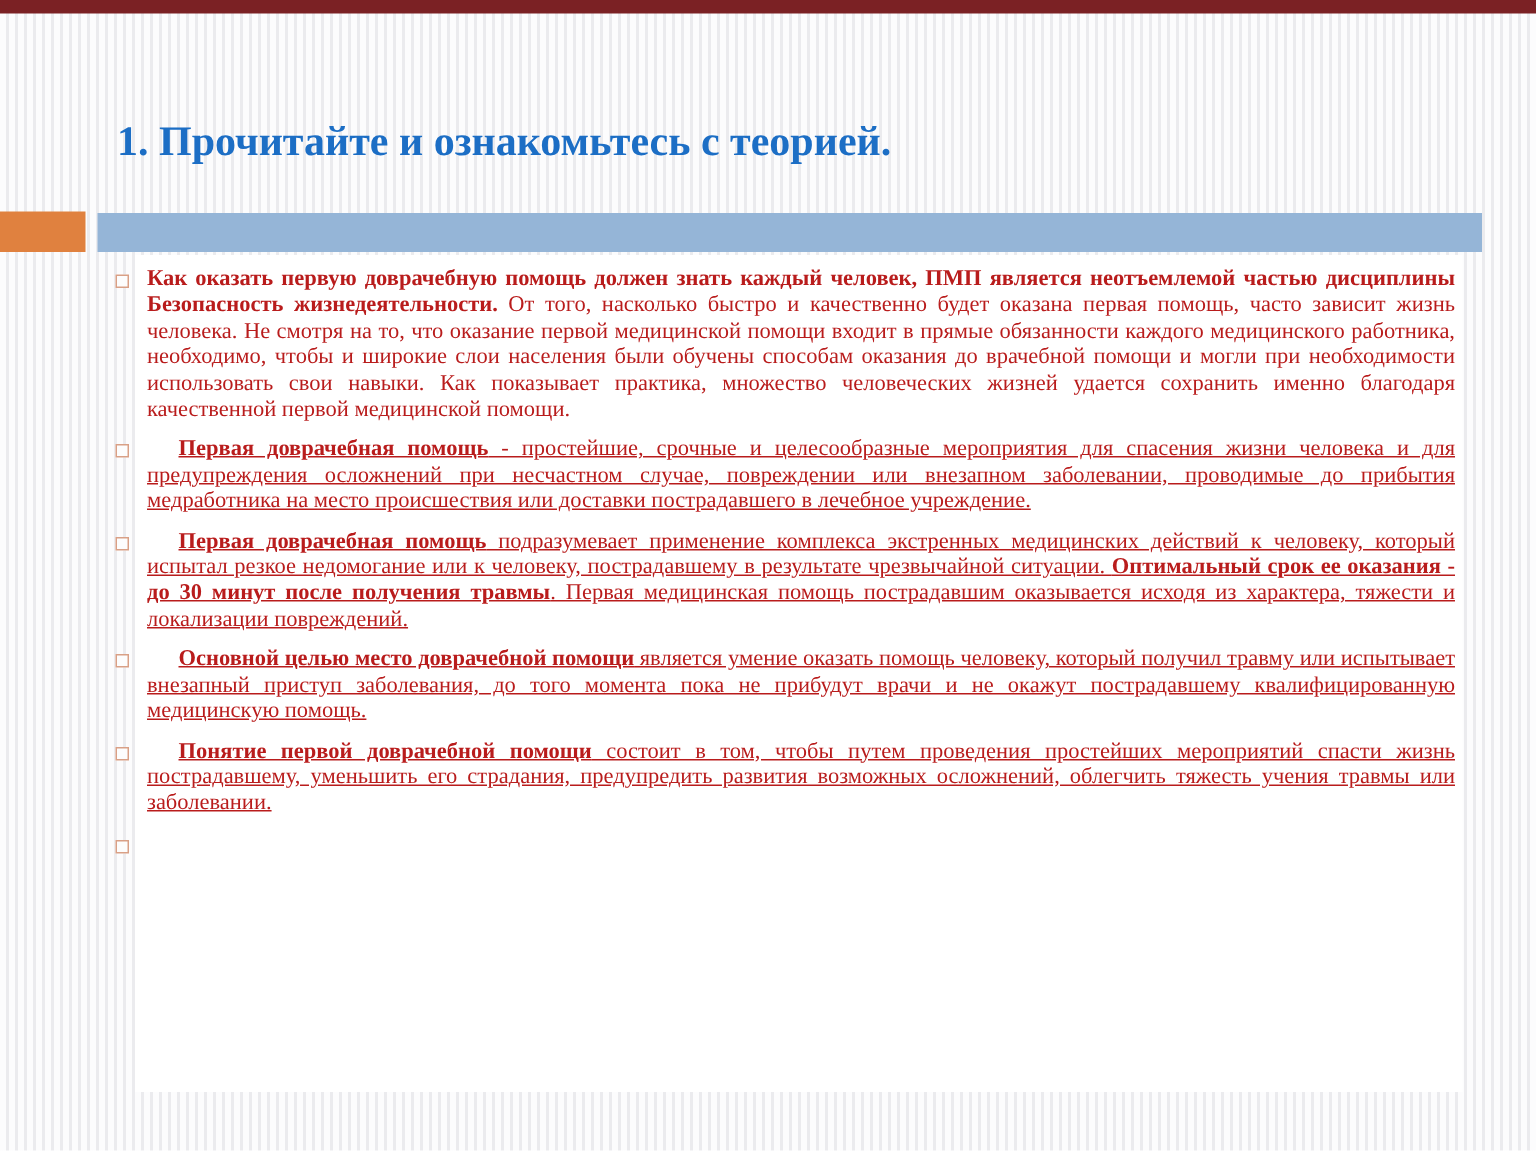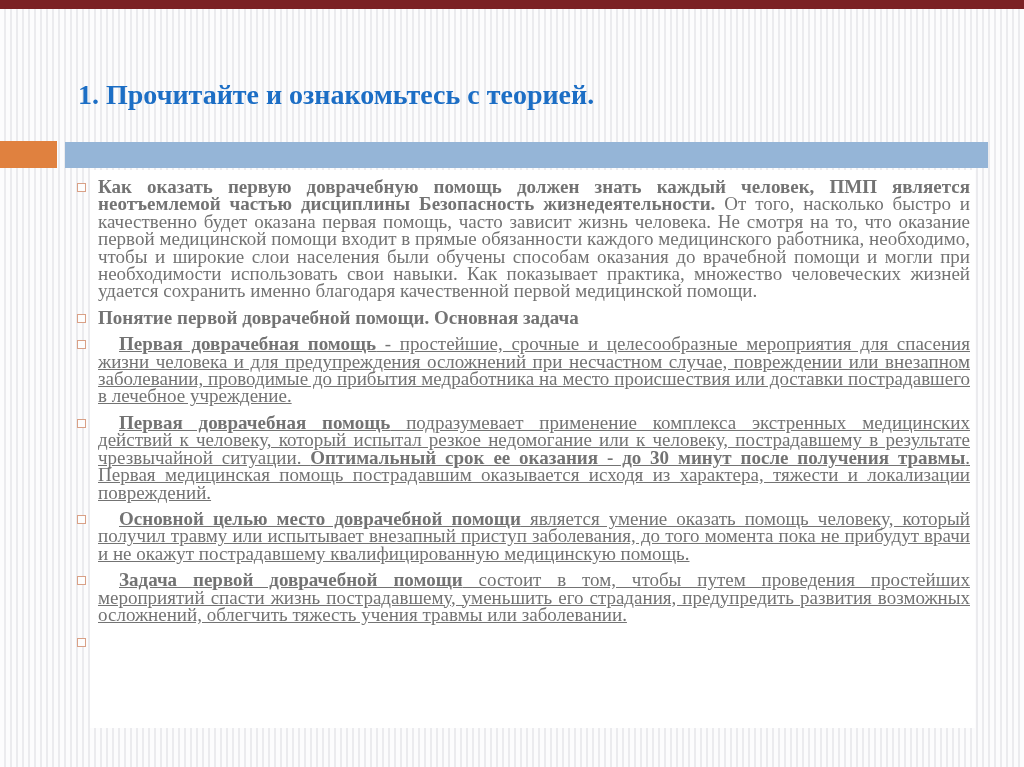--- a/index.html
+++ b/index.html
@@ -28,21 +28,21 @@
     position:absolute;left:65px;top:142px;width:923px;height:26px;
     background:#95b5d7;
   }
   .content-bg{
     position:absolute;left:90px;top:170px;width:885px;height:558px;
     background:#ffffff;
   }
   .bullet-list{
     position:absolute;left:65px;top:178px;width:905px;
     margin:0;padding:0;list-style:none;
-    font-size:19px;line-height:17.4px;color:#737373;
+    font-size:15px;line-height:17.4px;color:#b91c1c;
   }
   .bullet-item{
     position:relative;margin:0 0 9px 0;padding-left:33px;
   }
   .bullet-square{
     position:absolute;left:12px;top:5px;width:7px;height:7px;
     border:1px solid #d9a086;background:#fdfdfd;
   }
   .bullet-text{
     text-align:justify;
@@ -61,36 +61,32 @@
 <div class="orange-block"></div>
 <div class="blue-bar"></div>
 
 <div class="content-bg"></div>
 
 <ul class="bullet-list" id="bullet-list">
     <li class="bullet-item">
       <span class="bullet-square"></span>
       <div class="bullet-text"><b>Как оказать первую доврачебную  помощь должен знать каждый человек, ПМП является неотъемлемой частью дисциплины Безопасность жизнедеятельности.</b><span> От того, насколько быстро и качественно будет оказана первая помощь, часто зависит жизнь человека. Не смотря на то, что оказание первой медицинской помощи входит в прямые обязанности каждого медицинского работника, необходимо, чтобы и широкие слои населения были обучены способам оказания до врачебной помощи и могли при необходимости использовать свои навыки. Как показывает практика, множество человеческих жизней удается сохранить именно благодаря качественной первой медицинской помощи.</span></div>
     </li>
-    <li class="bullet-item">
-      <span class="bullet-square"></span>
-      <div class="bullet-text"><b>Понятие первой доврачебной  помощи. Основная задача</b></div>
-    </li>
     <li class="bullet-item indent">
       <span class="bullet-square"></span>
       <div class="bullet-text"><b>Первая доврачебная помощь</b><span> - простейшие, срочные и целесообразные мероприятия для спасения жизни человека и для предупреждения осложнений при несчастном случае, повреждении или внезапном заболевании, проводимые до прибытия медработника на место происшествия или доставки пострадавшего в лечебное учреждение.</span></div>
     </li>
     <li class="bullet-item indent">
       <span class="bullet-square"></span>
       <div class="bullet-text"><b>Первая доврачебная помощь</b><span> подразумевает применение комплекса экстренных медицинских действий к человеку, который испытал резкое недомогание или к человеку, пострадавшему в результате чрезвычайной ситуации. </span><b>Оптимальный срок ее оказания - до 30 минут после получения травмы</b><span>. Первая медицинская помощь пострадавшим оказывается исходя из характера, тяжести и локализации повреждений.</span></div>
     </li>
     <li class="bullet-item indent">
       <span class="bullet-square"></span>
       <div class="bullet-text"><b>Основной целью место доврачебной помощи</b><span> является умение оказать помощь человеку, который  получил травму или испытывает внезапный  приступ заболевания, до того момента  пока не прибудут врачи и не окажут пострадавшему квалифицированную медицинскую помощь.</span></div>
     </li>
     <li class="bullet-item indent">
       <span class="bullet-square"></span>
-      <div class="bullet-text"><b>Задача первой доврачебной  помощи</b><span> состоит в том, чтобы путем  проведения простейших мероприятий  спасти жизнь пострадавшему, уменьшить  его страдания, предупредить развития возможных осложнений, облегчить  тяжесть учения травмы или заболевании.</span></div>
+      <div class="bullet-text"><b>Понятие первой доврачебной  помощи</b><span> состоит в том, чтобы путем  проведения простейших мероприятий  спасти жизнь пострадавшему, уменьшить  его страдания, предупредить развития возможных осложнений, облегчить  тяжесть учения травмы или заболевании.</span></div>
     </li>
     <li class="bullet-item empty">
       <span class="bullet-square"></span>
     </li>
   </ul>
 
 </body></html>

